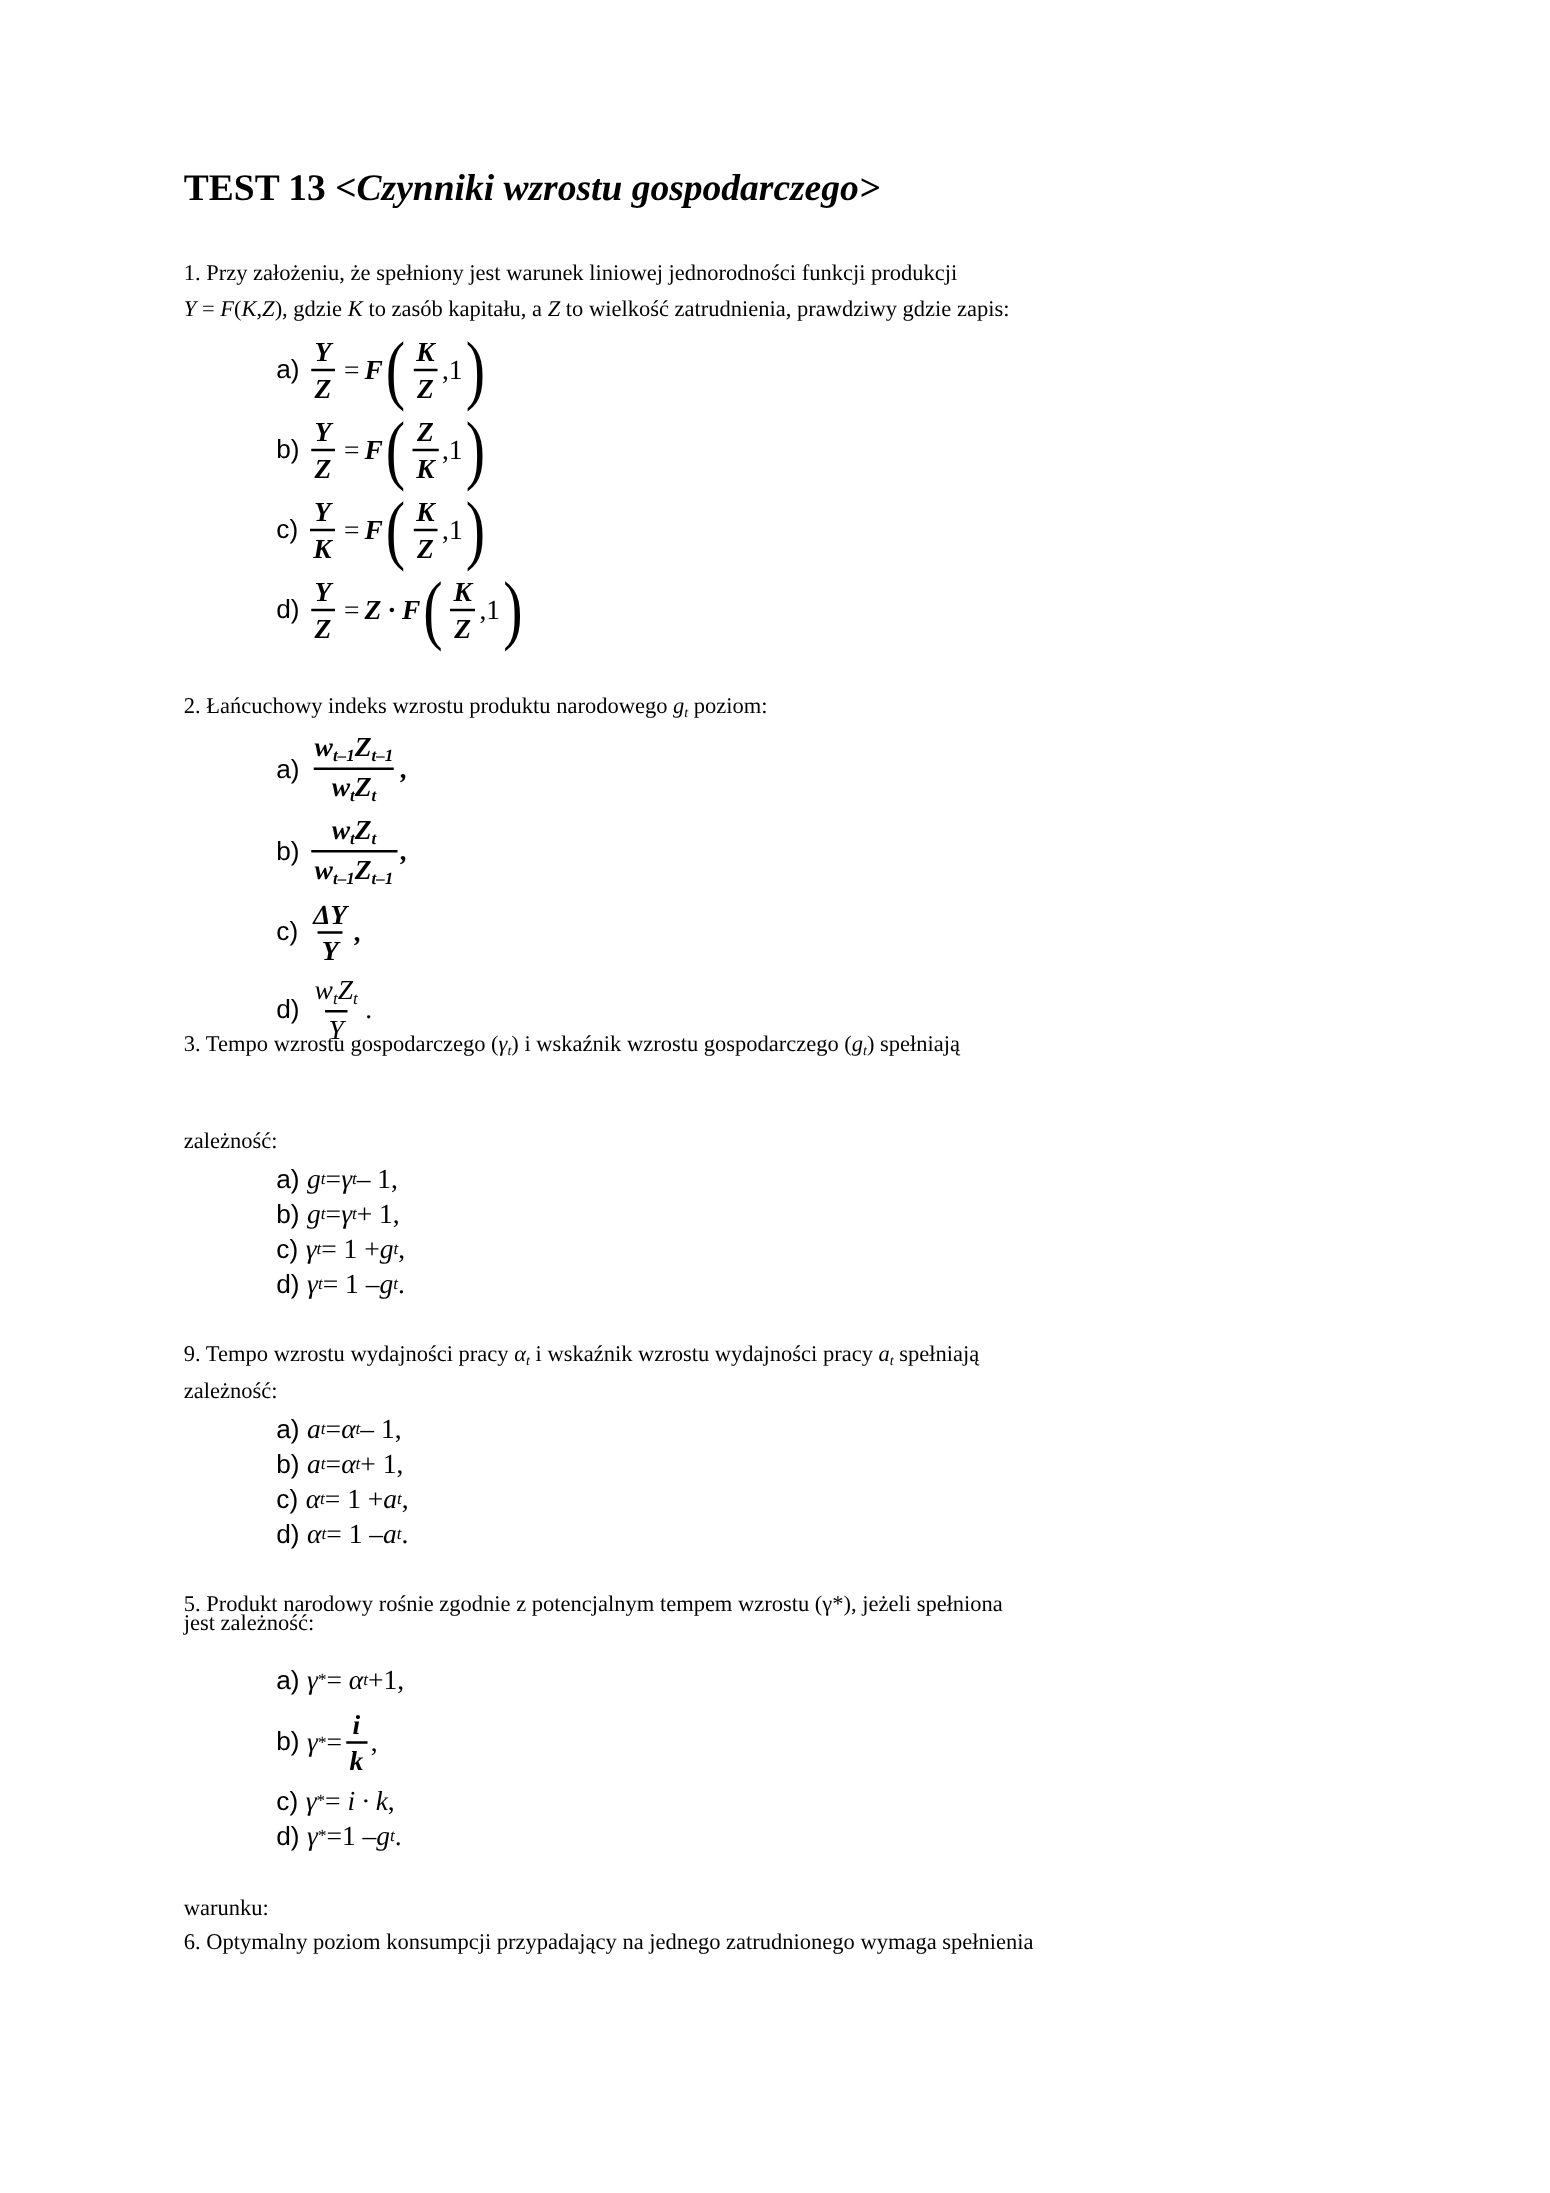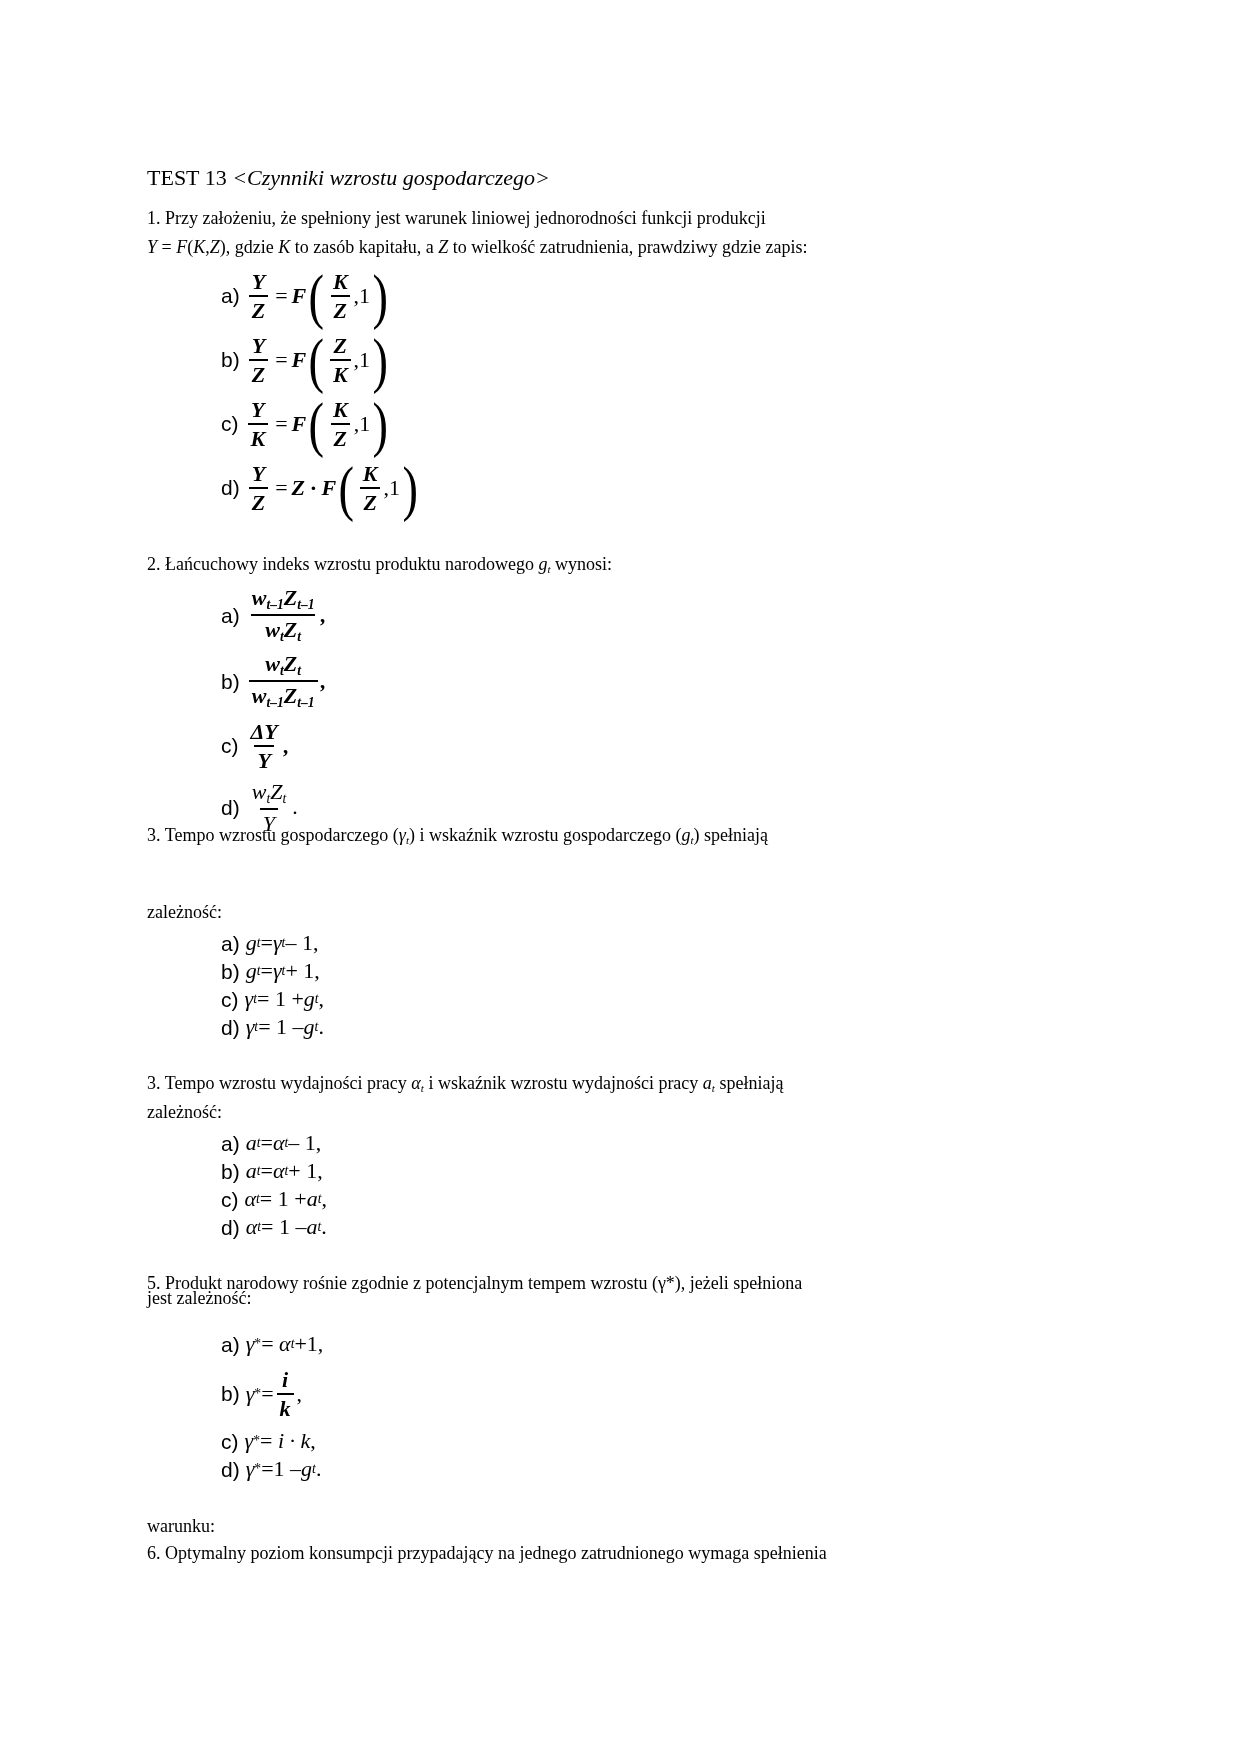--- a/index.html
+++ b/index.html
@@ -2,21 +2,21 @@
 <html><head>
   <meta charset="utf-8">
   <style>
     html, body { margin: 0; padding: 0; background: #ffffff; }
     body {
       width: 1240px; height: 1754px; position: relative; overflow: hidden;
       font-family: "Liberation Serif", "DejaVu Serif", serif;
       color: #000; font-size: 22px; line-height: 1.3;
     }
     .abs { position: absolute; white-space: nowrap; }
-    .title { left: 147px; top: 164px; font-size: 22px; }
+    .title { left: 147px; top: 131px; font-size: 30px; font-weight: bold; }
     .title i { font-style: italic; }
     .q { left: 147px; font-size: 18px; }
     .opt { left: 221px; font-size: 22px; display: flex; align-items: center; }
     .lbl { margin-right: 6px; font-family: "Liberation Sans", "DejaVu Sans", sans-serif; font-size: 21px; }
     .frac { display: inline-flex; flex-direction: column; align-items: center; vertical-align: middle; margin: 0 3px; }
     .frac .num { padding: 0 3px 2px; line-height: 1.05; }
     .frac .den { padding: 2px 3px 0; border-top: 2px solid #000; line-height: 1.05; }
     .mi { font-style: italic; font-weight: bold; }
     .mb { font-style: italic; font-weight: bold; }
     .it { font-style: italic; }
@@ -97,21 +97,21 @@
   <span class="paren">(</span>
   <span class="frac">
       <span class="num mi">K</span>
       <span class="den mi">Z</span>
     </span>
   <span>,1</span>
   <span class="paren">)</span>
 </div>
 
 <div class="abs q" style="top:553px;">
-  <span>2. Łańcuchowy indeks wzrostu produktu narodowego </span><i>g</i><sub class="it">t</sub><span> wynosi:</span>
+  <span>2. Łańcuchowy indeks wzrostu produktu narodowego </span><i>g</i><sub class="it">t</sub><span> poziom:</span>
 </div>
 
 <div class="abs opt" style="top:586px;">
   <span class="lbl">a)</span>
   <span class="frac">
     <span class="num mb">w<sub>t–1</sub>Z<sub>t–1</sub></span>
     <span class="den mb" style="padding-left:14px;padding-right:14px;">w<sub>t</sub>Z<sub>t</sub></span>
   </span>
   <span class="mb">,</span>
 </div>
@@ -176,21 +176,21 @@
   <span class="lbl">d)</span>
   <i>γ</i>
     <sub class="it">t</sub>
     <span> = 1 – </span>
     <i>g</i>
     <sub class="it">t</sub>
     <span>.</span>
 </div>
 
 <div class="abs q" style="top:1072px;">
-  <span>3. Tempo wzrostu wydajności pracy </span><i>α</i><sub class="it">t</sub><span> i wskaźnik wzrostu wydajności pracy </span><i>a</i><sub class="it">t</sub><span> spełniają</span>
+  <span>9. Tempo wzrostu wydajności pracy </span><i>α</i><sub class="it">t</sub><span> i wskaźnik wzrostu wydajności pracy </span><i>a</i><sub class="it">t</sub><span> spełniają</span>
 </div>
 <div class="abs q" style="top:1101px;">zależność:</div>
 
 <div class="abs opt" style="top:1129px;">
   <span class="lbl">a)</span>
   <i>a</i>
     <sub class="it">t</sub>
     <span> = </span>
     <i>α</i>
     <sub class="it">t</sub>

